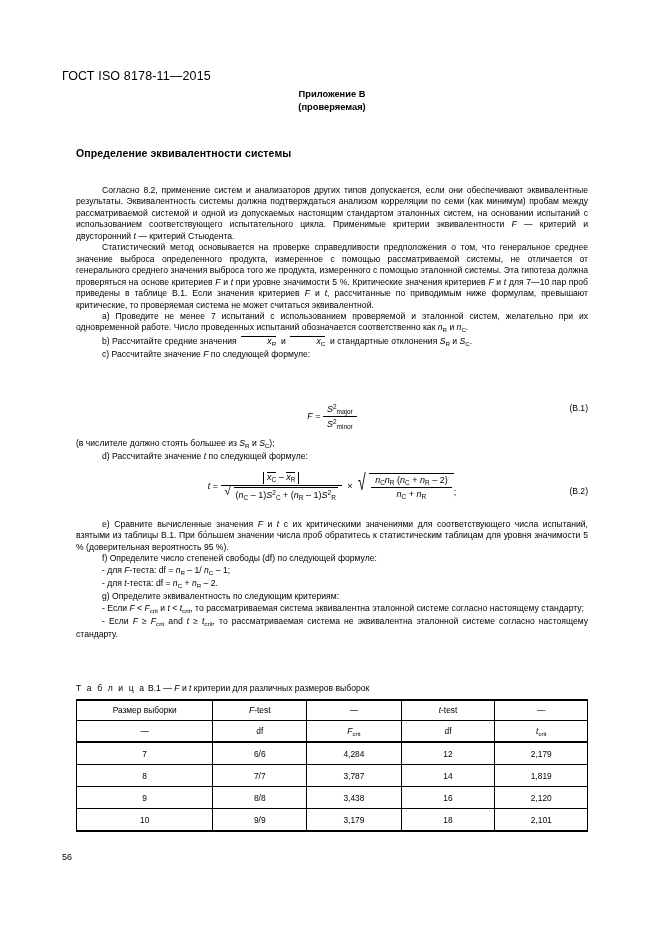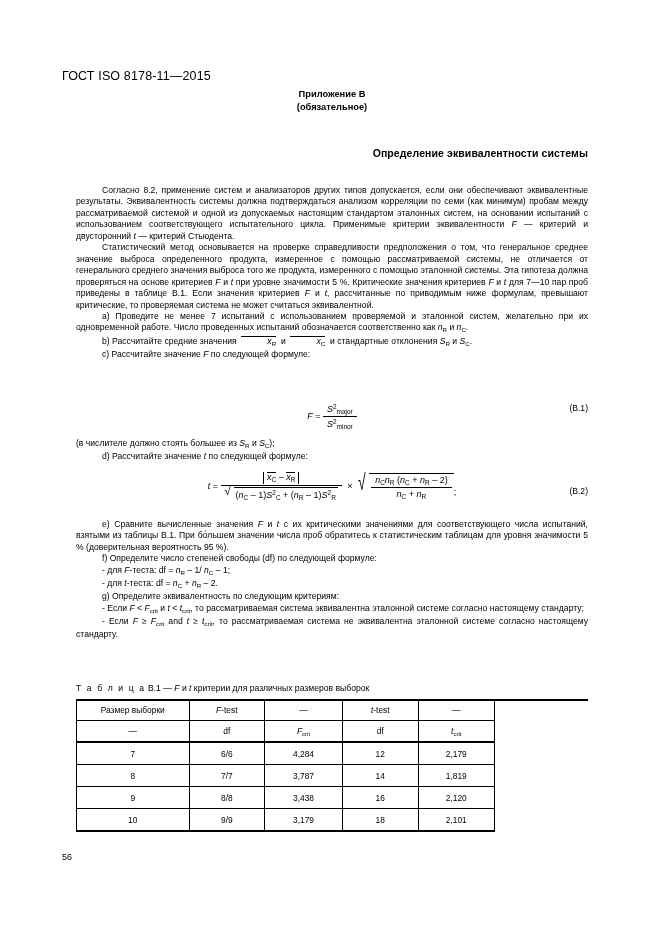--- a/index.html
+++ b/index.html
@@ -45,21 +45,21 @@
     font-size: 9.3px;
     font-weight: bold;
     line-height: 12.5px;
   }
 
   .annex-title {
     position: absolute;
     left: 0;
     top: 147px;
     width: 512px;
-    text-align: right;
+    text-align: left;
     font-size: 10.5px;
     font-weight: bold;
     letter-spacing: 0.1px;
   }
 
   
   .body-text {
     position: absolute;
     left: 0;
     top: 185px;
@@ -187,21 +187,21 @@
     text-align: center;
   }
   .table-caption .spaced {
     letter-spacing: 1.6px;
   }
 
   table.data {
     position: absolute;
     left: 0;
     top: 700px;
-    width: 419px;
+    width: 512px;
     border-collapse: collapse;
     font-size: 8.4px;
   }
   table.data td {
     border: 1px solid #000;
     text-align: center;
     height: 21px;
     padding: 0 2px;
     vertical-align: middle;
   }
@@ -244,21 +244,21 @@
 <body>
 
 <div class="page">
 
   <div class="doc-header">ГОСТ ISO 8178-11—2015</div>
 
   <div class="content">
 
     <div class="annex-block">
       <div>Приложение В</div>
-      <div>(обязательное)</div>
+      <div>(проверяемая)</div>
     </div>
 
     <div class="annex-title">Определение эквивалентности системы</div>
 
     <div class="body-text">
 
       <p>Согласно 8.2, применение систем и анализаторов других типов допускается, если они обеспечивают эквивалентные результаты. Эквивалентность системы должна подтверждаться анализом корреляции по семи (как минимум) пробам между рассматриваемой системой и одной из допускаемых настоящим стандартом эталонных систем, на основании испытаний с использованием соответствующего испытательного цикла. Применимые критерии эквивалентности <i>F</i> — критерий и двусторонний <i>t</i> — критерий Стьюдента.</p>
 
       <p>Статистический метод основывается на проверке справедливости предположения о том, что генеральное среднее значение выброса определенного продукта, измеренное с помощью рассматриваемой системы, не отличается от генерального среднего значения выброса того же продукта, измеренного с помощью эталонной системы. Эта гипотеза должна проверяться на основе критериев <i>F</i> и <i>t</i> при уровне значимости 5 %. Критические значения критериев <i>F</i> и <i>t</i> для 7—10 пар проб приведены в таблице В.1. Если значения критериев <i>F</i> и <i>t</i>, рассчитанные по приводимым ниже формулам, превышают критические, то проверяемая система не может считаться эквивалентной.</p>
 

